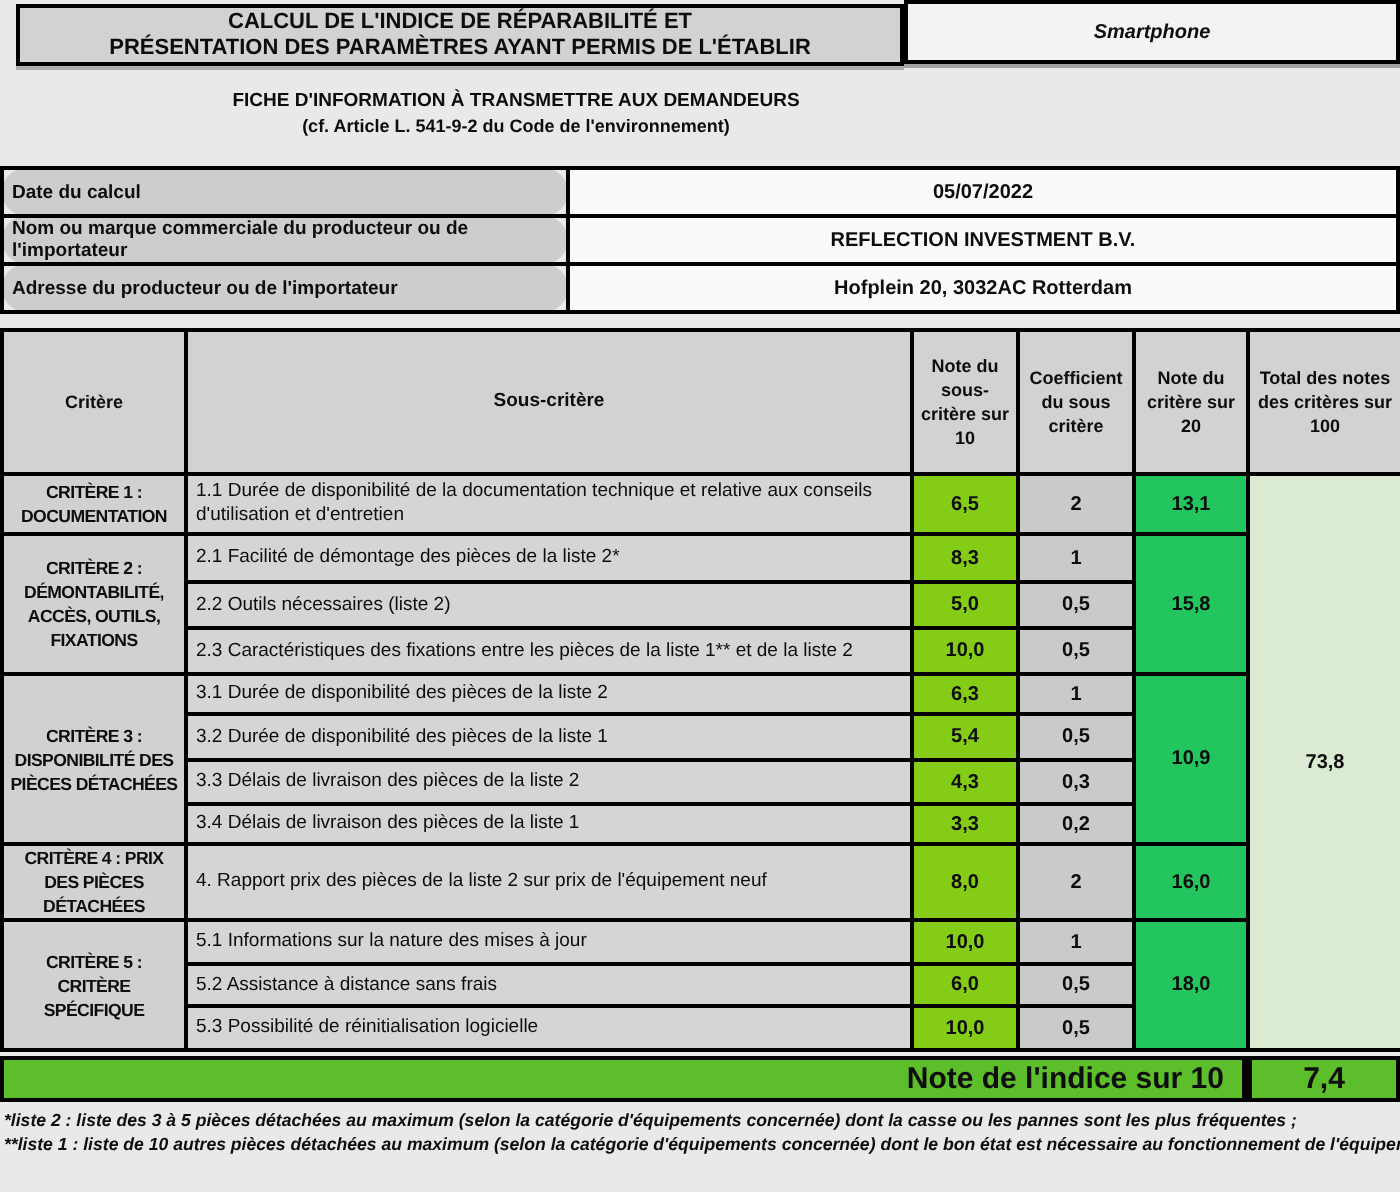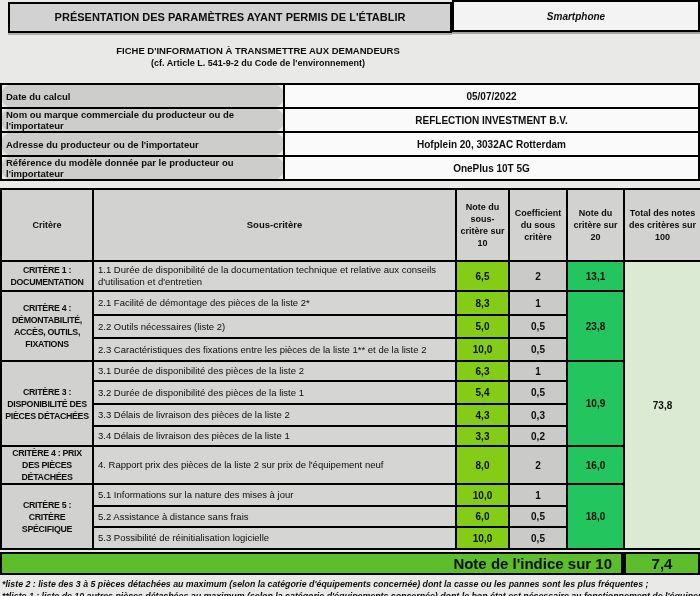--- a/index.html
+++ b/index.html
@@ -99,20 +99,21 @@
   .footnotes div {
     font-style: italic; font-weight: 700; font-size: 8.8px; line-height: 11.5px;
     white-space: nowrap;
   }
 </style>
 </head>
 <body>
 
 <div class="top-row">
   <div class="title-box">
+    <div>CALCUL DE L'INDICE DE RÉPARABILITÉ ET</div>
     <div>PRÉSENTATION DES PARAMÈTRES AYANT PERMIS DE L'ÉTABLIR</div>
   </div>
   <div class="category-box">Smartphone</div>
 </div>
 
 <div class="subheader">
   <div class="l1">FICHE D'INFORMATION À TRANSMETTRE AUX DEMANDEURS</div>
   <div class="l2">(cf. Article L. 541-9-2 du Code de l'environnement)</div>
 </div>
 
@@ -122,24 +123,20 @@
     <td class="lbl">Date du calcul</td>
     <td class="val">05/07/2022</td>
   </tr>
   <tr>
     <td class="lbl">Nom ou marque commerciale du producteur ou de l'importateur</td>
     <td class="val">REFLECTION INVESTMENT B.V.</td>
   </tr>
   <tr>
     <td class="lbl">Adresse du producteur ou de l'importateur</td>
     <td class="val">Hofplein 20, 3032AC Rotterdam</td>
-  </tr>
-  <tr>
-    <td class="lbl">Référence du modèle donnée par le producteur ou l'importateur</td>
-    <td class="val">OnePlus 10T 5G</td>
   </tr>
 </tbody>
   </table>
 
 <table class="main-table">
   <colgroup>
     <col style="width:92px">
       <col style="width:363px">
       <col style="width:53px">
     <col style="width:58px">
@@ -159,25 +156,25 @@
   <tbody>
     <tr class="h29">
       <td class="crit">CRITÈRE 1 : DOCUMENTATION</td>
       <td class="sub">1.1 Durée de disponibilité de la documentation technique et relative aux conseils d'utilisation et d'entretien</td>
       <td class="n10">6,5</td>
       <td class="coef">2</td>
       <td class="n20">13,1</td>
       <td class="total" rowspan="12">73,8</td>
     </tr>
     <tr class="h24">
-      <td class="crit" rowspan="3">CRITÈRE 4 : DÉMONTABILITÉ, ACCÈS, OUTILS, FIXATIONS</td>
+      <td class="crit" rowspan="3">CRITÈRE 2 : DÉMONTABILITÉ, ACCÈS, OUTILS, FIXATIONS</td>
       <td class="sub">2.1 Facilité de démontage des pièces de la liste 2*</td>
       <td class="n10">8,3</td>
       <td class="coef">1</td>
-      <td class="n20" rowspan="3">23,8</td>
+      <td class="n20" rowspan="3">15,8</td>
     </tr>
     <tr class="cont h23">
       <td class="sub">2.2 Outils nécessaires (liste 2)</td>
       <td class="n10">5,0</td>
       <td class="coef">0,5</td>
     </tr>
     <tr class="cont h23">
       <td class="sub">2.3 Caractéristiques des fixations entre les pièces de la liste 1** et de la liste 2</td>
       <td class="n10">10,0</td>
       <td class="coef">0,5</td>

